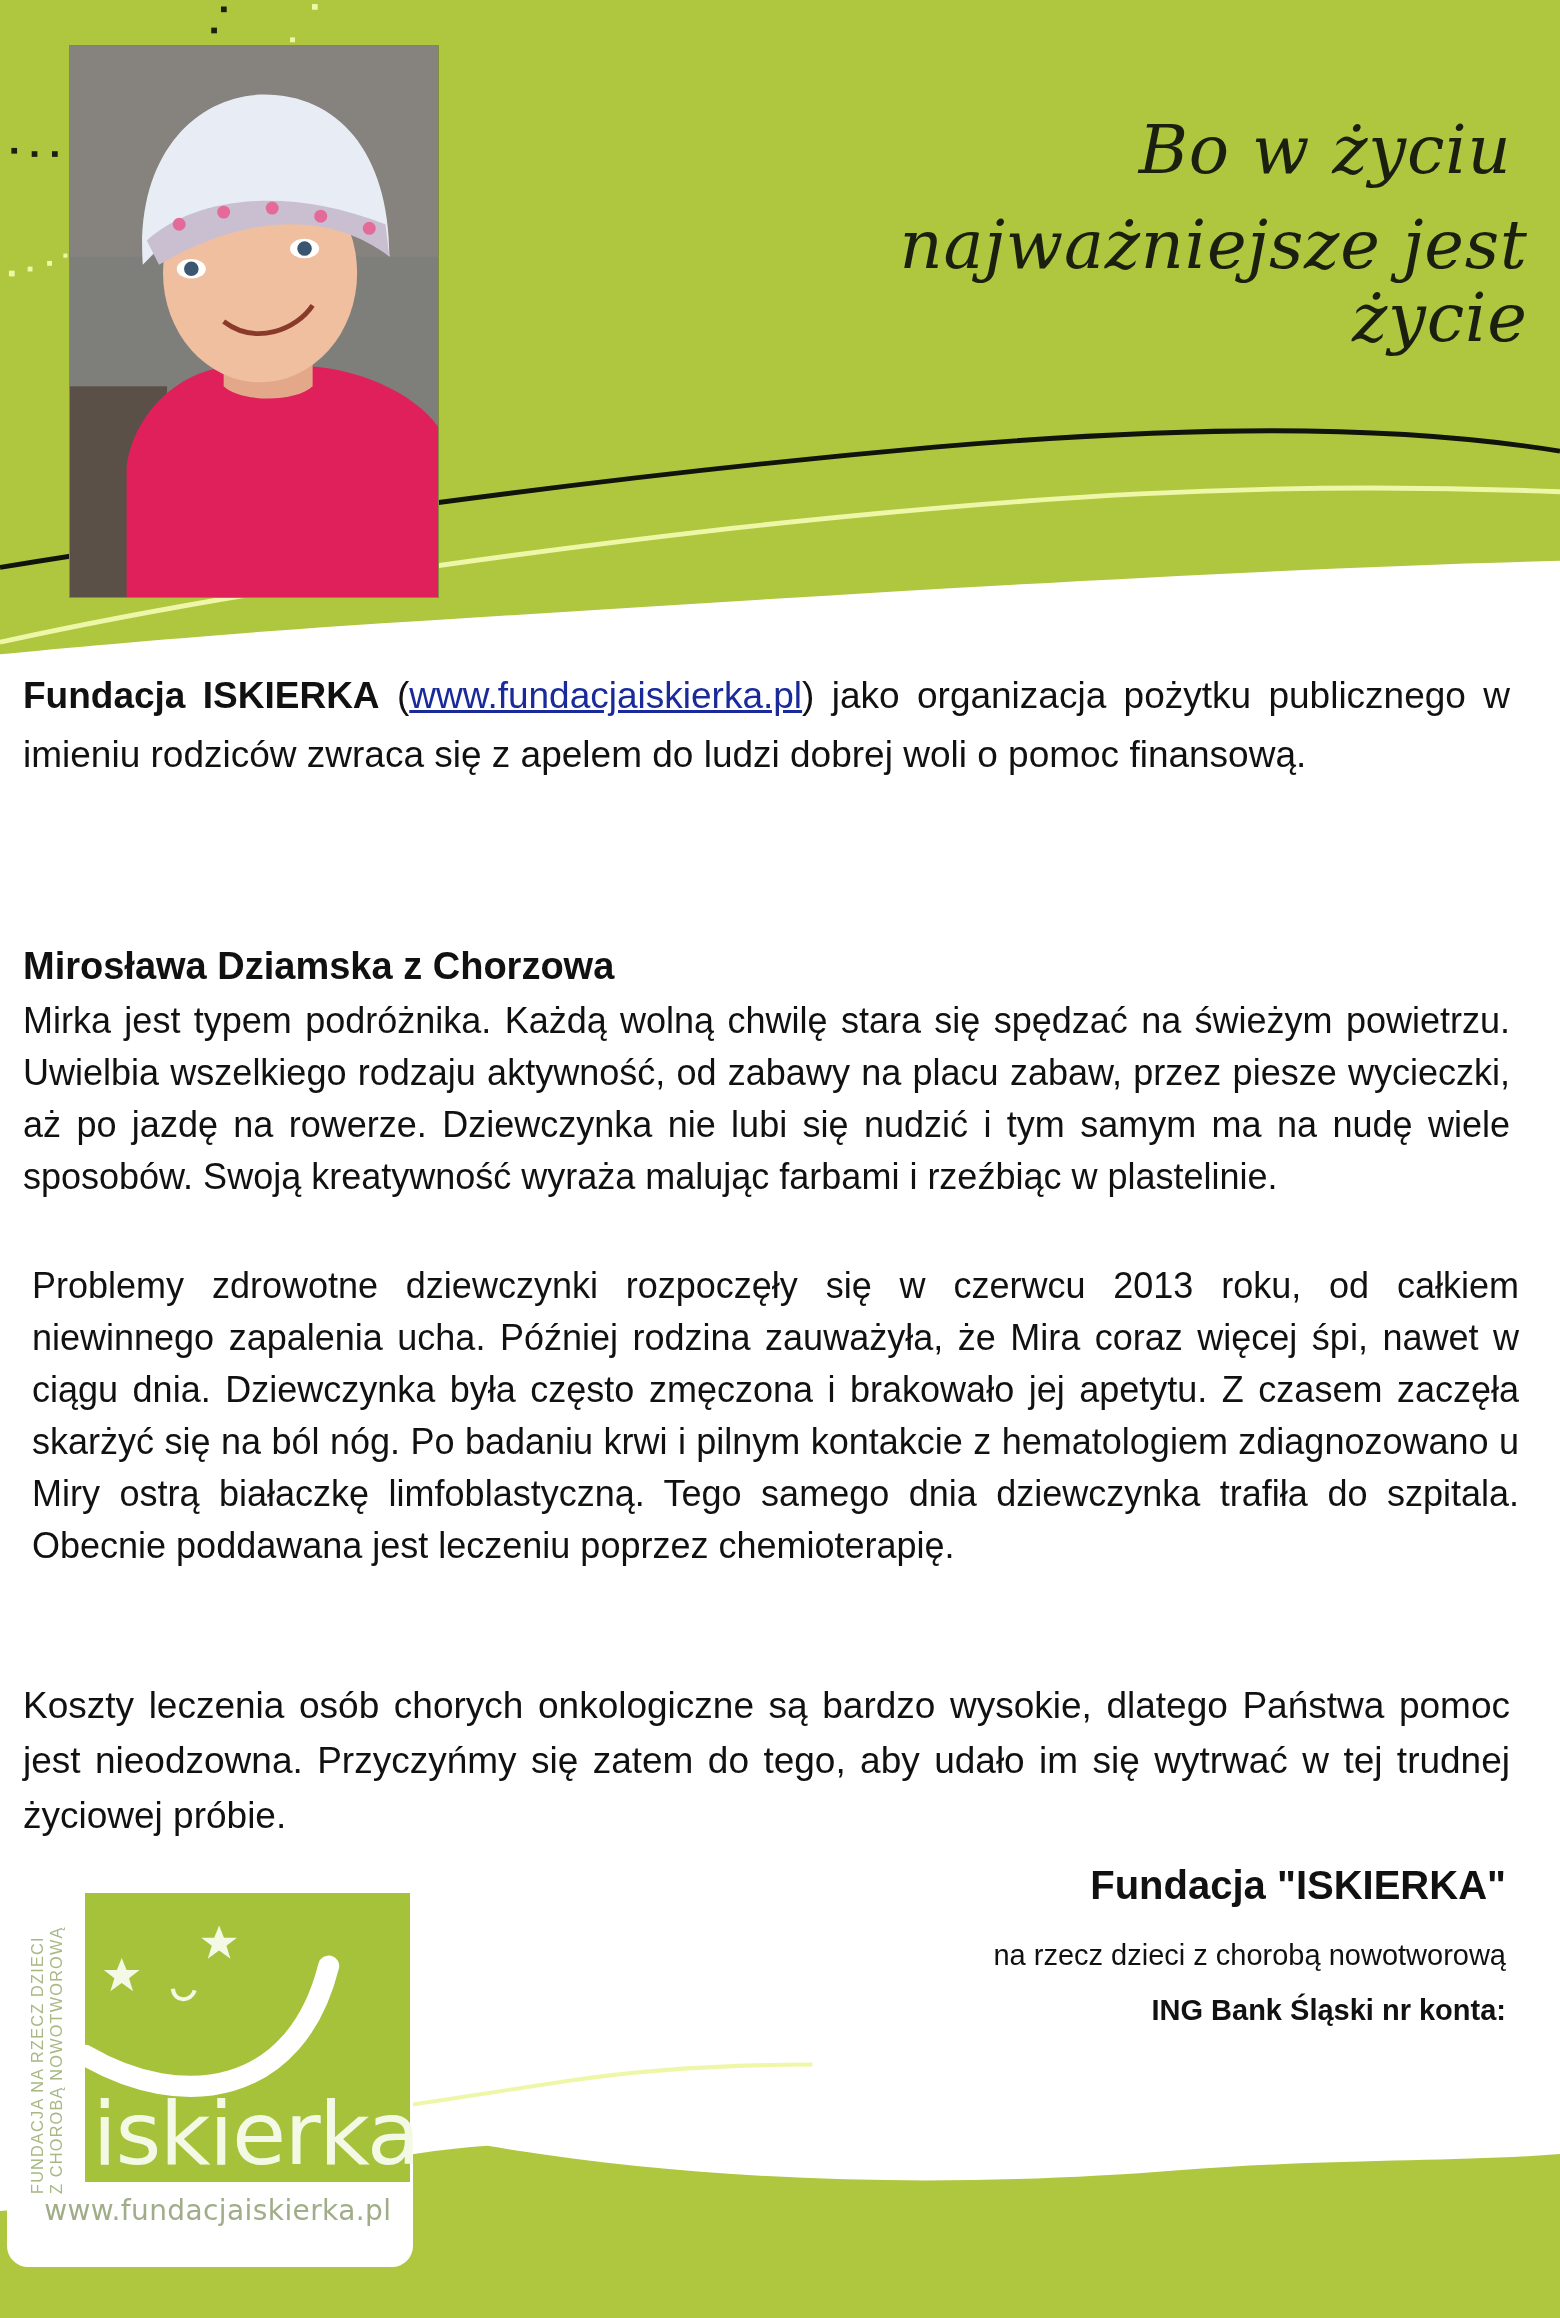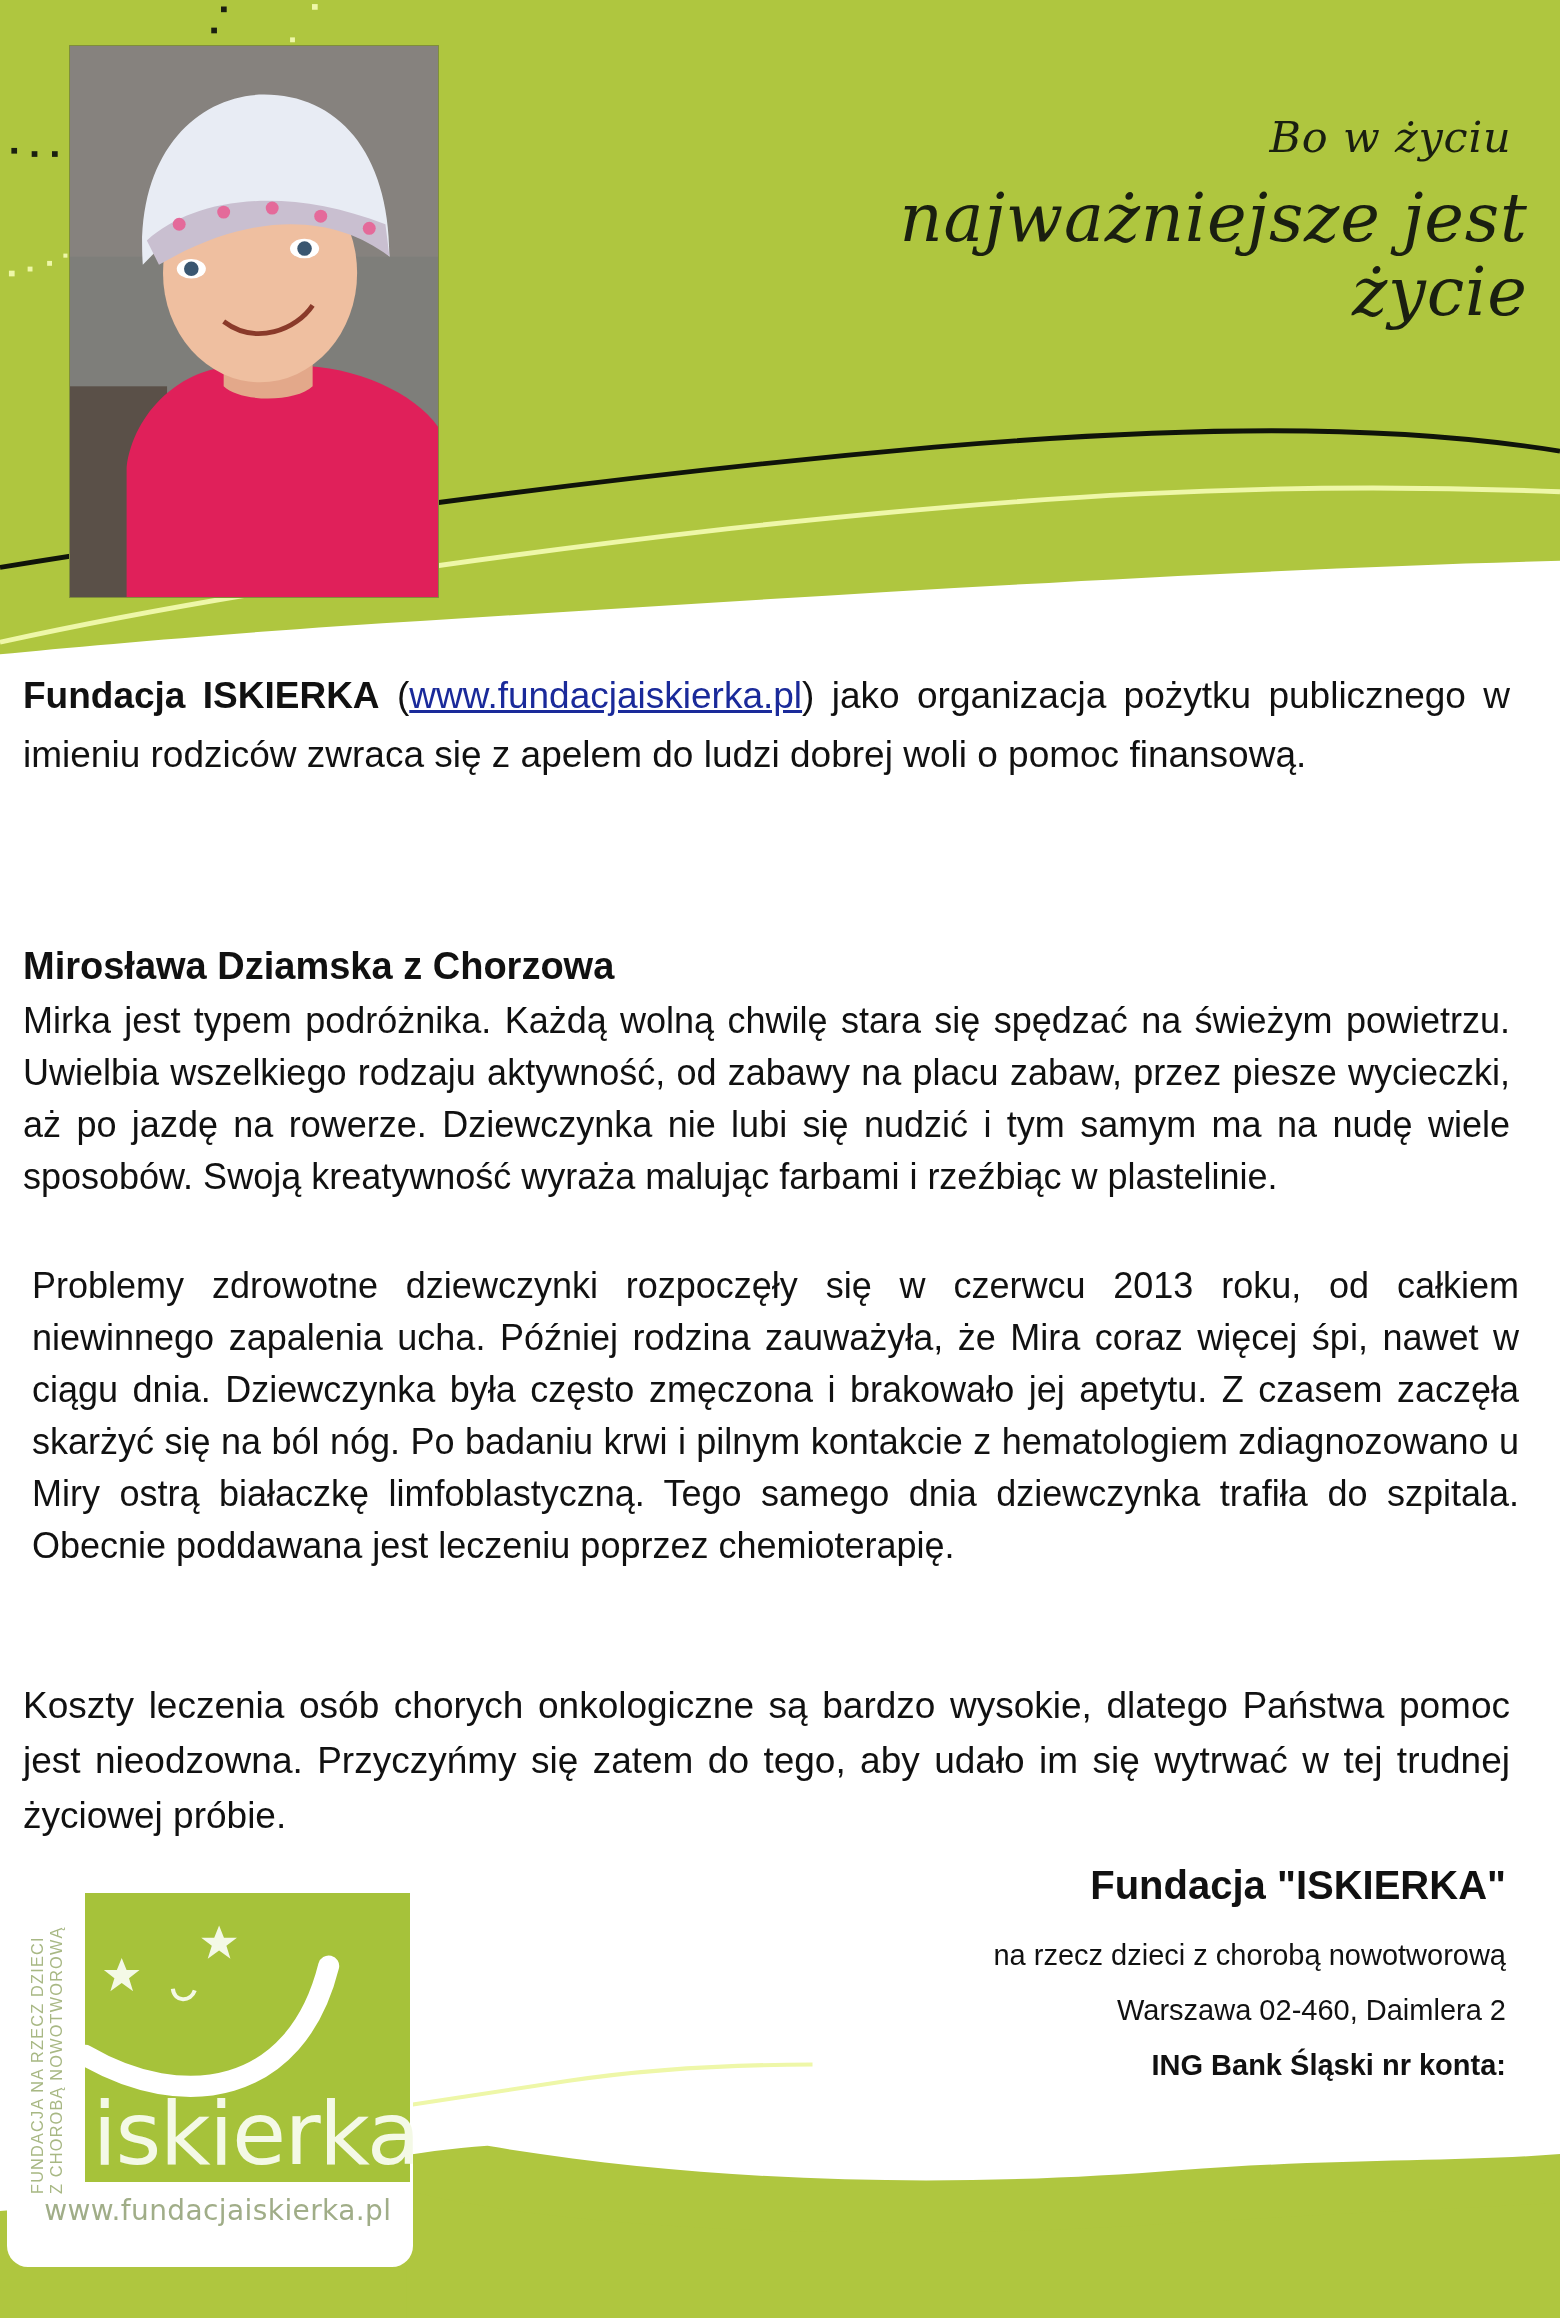--- a/index.html
+++ b/index.html
@@ -20,21 +20,21 @@
     background: linear-gradient(180deg, #7b7f80 0%, #8a7a72 40%, #6f6a66 70%, #4b4d55 100%);
   }
   .photo svg { width: 100%; height: 100%; display: block; }
 
   
   .slogan {
     left: 813px; top: 114px; width: 731px; text-align: right;
     font-family: "DejaVu Serif", serif; font-style: italic;
     color: #1a1f10; line-height: 1.1;
   }
-  .slogan .l1 { display: block; font-size: 43px; padding-right: 32.5px; letter-spacing: 0.8px; }
+  .slogan .l1 { display: block; font-size: 67px; padding-right: 32.5px; letter-spacing: 0.8px; }
   .slogan .l2 { display: block; font-size: 67px; margin-top: 21px; padding-right: 16.3px; letter-spacing: 0.8px; }
 
   
   .intro {
     left: 23px; top: 666px; width: 1487px;
     font-size: 37px; line-height: 59px; text-align: justify;
   }
   .intro .bold { font-weight: bold; }
   .intro a { color: #1a2a9a; text-decoration: underline; }
 
@@ -163,21 +163,20 @@
   <p class="para">Mirka jest typem podróżnika. Każdą wolną chwilę stara się spędzać na świeżym powietrzu. Uwielbia wszelkiego rodzaju aktywność, od zabawy na placu zabaw, przez piesze wycieczki, aż po jazdę na rowerze. Dziewczynka nie lubi się nudzić i tym samym ma na nudę wiele sposobów. Swoją kreatywność wyraża malując farbami i rzeźbiąc w plastelinie.</p>
 </div>
 
 <p class="layer para p2">Problemy zdrowotne dziewczynki rozpoczęły się w czerwcu 2013 roku, od całkiem niewinnego zapalenia ucha. Później rodzina zauważyła, że Mira coraz więcej śpi, nawet w ciągu dnia. Dziewczynka była często zmęczona i brakowało jej apetytu. Z czasem zaczęła skarżyć się na ból nóg. Po badaniu krwi i pilnym kontakcie z hematologiem zdiagnozowano u Miry ostrą białaczkę limfoblastyczną. Tego samego dnia dziewczynka trafiła do szpitala. Obecnie poddawana jest leczeniu poprzez chemioterapię.</p>
 
 <p class="layer para p3">Koszty leczenia osób chorych onkologiczne są bardzo wysokie, dlatego Państwa pomoc jest nieodzowna. Przyczyńmy się zatem do tego, aby udało im się wytrwać w tej trudnej życiowej próbie.</p>
 
 <div class="layer contact">
   <div class="org">Fundacja "ISKIERKA"</div>
   <div class="sub">na rzecz dzieci z chorobą nowotworową</div>
-  <div class="addr">Warszawa 02-460, Daimlera 2</div>
   <div class="bank">ING Bank Śląski nr konta:</div>
 </div>
 
 <div class="layer logo">
   <div class="vtext">
     <span class="v1">FUNDACJA NA RZECZ DZIECI</span>
     <span class="v2">Z CHOROBĄ NOWOTWOROWĄ</span>
   </div>
   <div class="square">
     <svg viewBox="0 0 400 260">

